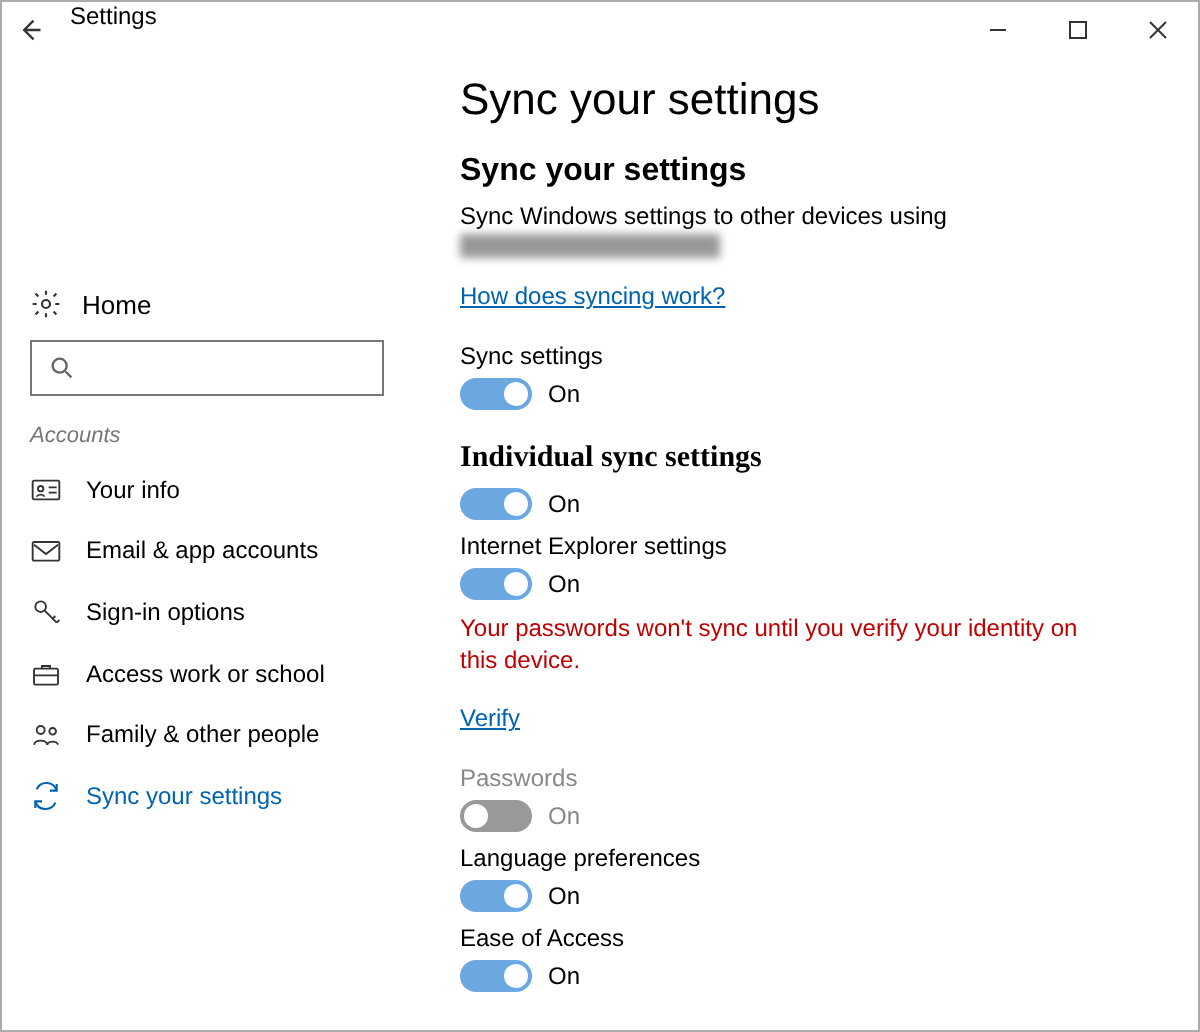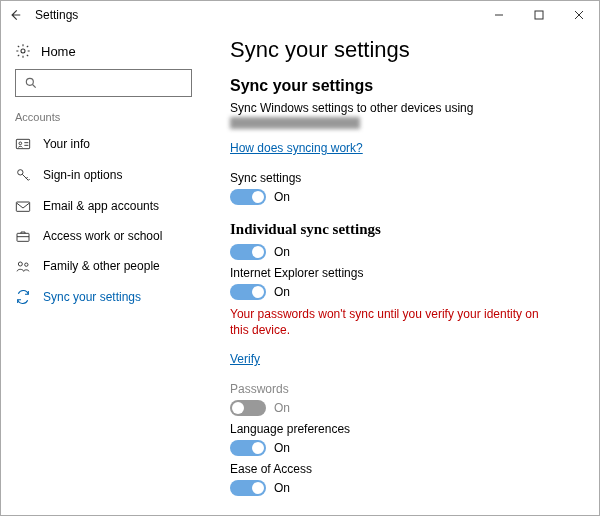--- a/index.html
+++ b/index.html
@@ -1,28 +1,28 @@
 <!DOCTYPE html>
 <html><head>
 <meta charset="utf-8">
 <style>
   * { box-sizing: border-box; margin: 0; padding: 0; }
   html, body { width: 600px; height: 516px; font-family: "Segoe UI", Arial, sans-serif; background: #fff; color: #000; overflow: hidden; font-size: 12px; }
   .window { width: 600px; height: 516px; border: 1px solid #aaa; display: flex; flex-direction: column; background: #fff; }
-  .titlebar { height: 28px; display: flex; align-items: center; }
+  .titlebar { height: 28px; display: flex; }
   .tb-back { width: 28px; height: 28px; display: flex; align-items: center; justify-content: center; background: #fff; }
   .tb-title { flex: 0 0 auto; padding-left: 6px; font-size: 12px; }
   .tb-spacer { flex: 1; }
   .tb-btn { width: 40px; height: 28px; display: flex; align-items: center; justify-content: center; font-size: 12px; color: #333; }
   .body { display: flex; flex: 1; overflow: hidden; }
-  .sidebar { width: 205px; padding: 8px 0 0 0; display: flex; flex-direction: column; }
+  .sidebar { width: 205px; padding: 8px 0 0 0; display: flex; flex-direction: column; justify-content: center; }
   .home { display: flex; align-items: center; gap: 10px; padding: 6px 14px 10px 14px; font-size: 13px; }
   .search { margin: 0 14px 14px 14px; border: 1px solid #777; height: 28px; display: flex; align-items: center; padding: 0 8px; color: #666; font-size: 12px; }
   .search span.txt { flex: 1; }
-  .section-label { padding: 0 14px 6px 14px; font-size: 11px; color: #777; }
+  .section-label { padding: 0 14px 6px 14px; font-size: 11px; color: #777; font-style: italic; }
   .navitem { display: flex; align-items: center; gap: 12px; padding: 8px 14px; font-size: 12px; }
   .navitem.active { color: #0063b1; }
   .icon-slot { width: 16px; display: flex; align-items: center; justify-content: center; }
   .content { flex: 1; padding: 8px 24px 0 24px; overflow: hidden; }
   .page-title { font-size: 22px; font-weight: 400; margin-bottom: 14px; }
   .section-title { font-size: 16px; font-weight: 600; margin-top: 6px; margin-bottom: 6px; }
   .section-title.sub { font-size: 15px; font-weight: 600; margin-top: 16px; font-family: Liberation Serif, serif; }
   .desc { font-size: 12px; margin-bottom: 2px; }
   .redacted { width: 130px; height: 12px; background: #555; filter: blur(2px); opacity: .6; margin-bottom: 12px; }
   .link { color: #0063b1; font-size: 12px; margin-bottom: 10px; display: inline-block; }
@@ -96,35 +96,35 @@
           <svg width="16" height="14" viewBox="0 0 24 20" fill="none" stroke="#333" stroke-width="1.4">
               <rect x="2" y="3" width="20" height="14" rx="1"></rect>
               <circle cx="8" cy="9" r="2"></circle>
               <path d="M5 15c1-2 5-2 6 0M14 8h6M14 12h6"></path>
             </svg>
         </span>
         <span>Your info</span>
       </div>
       <div class="navitem">
         <span class="icon-slot">
+          <svg width="16" height="14" viewBox="0 0 24 20" fill="none" stroke="#333" stroke-width="1.4">
+              <rect x="2" y="4" width="20" height="14" rx="1"></rect>
+              <path d="M3 6l9 7 9-7"></path>
+            </svg>
+        </span>
+        <span>Email &amp; app accounts</span>
+      </div>
+      <div class="navitem">
+        <span class="icon-slot">
           <svg width="16" height="16" viewBox="0 0 24 24" fill="none" stroke="#333" stroke-width="1.4">
               <circle cx="8" cy="8" r="4"></circle>
               <path d="M11 11l9 9M17 17l2-2M20 20l2-2"></path>
             </svg>
         </span>
         <span>Sign-in options</span>
-      </div>
-      <div class="navitem">
-        <span class="icon-slot">
-          <svg width="16" height="14" viewBox="0 0 24 20" fill="none" stroke="#333" stroke-width="1.4">
-              <rect x="2" y="4" width="20" height="14" rx="1"></rect>
-              <path d="M3 6l9 7 9-7"></path>
-            </svg>
-        </span>
-        <span>Email &amp; app accounts</span>
       </div>
       <div class="navitem">
         <span class="icon-slot">
           <svg width="16" height="14" viewBox="0 0 24 20" fill="none" stroke="#333" stroke-width="1.4">
               <rect x="3" y="6" width="18" height="12" rx="1"></rect>
               <path d="M9 6V4h6v2M3 11h18"></path>
             </svg>
         </span>
         <span>Access work or school</span>
       </div>

